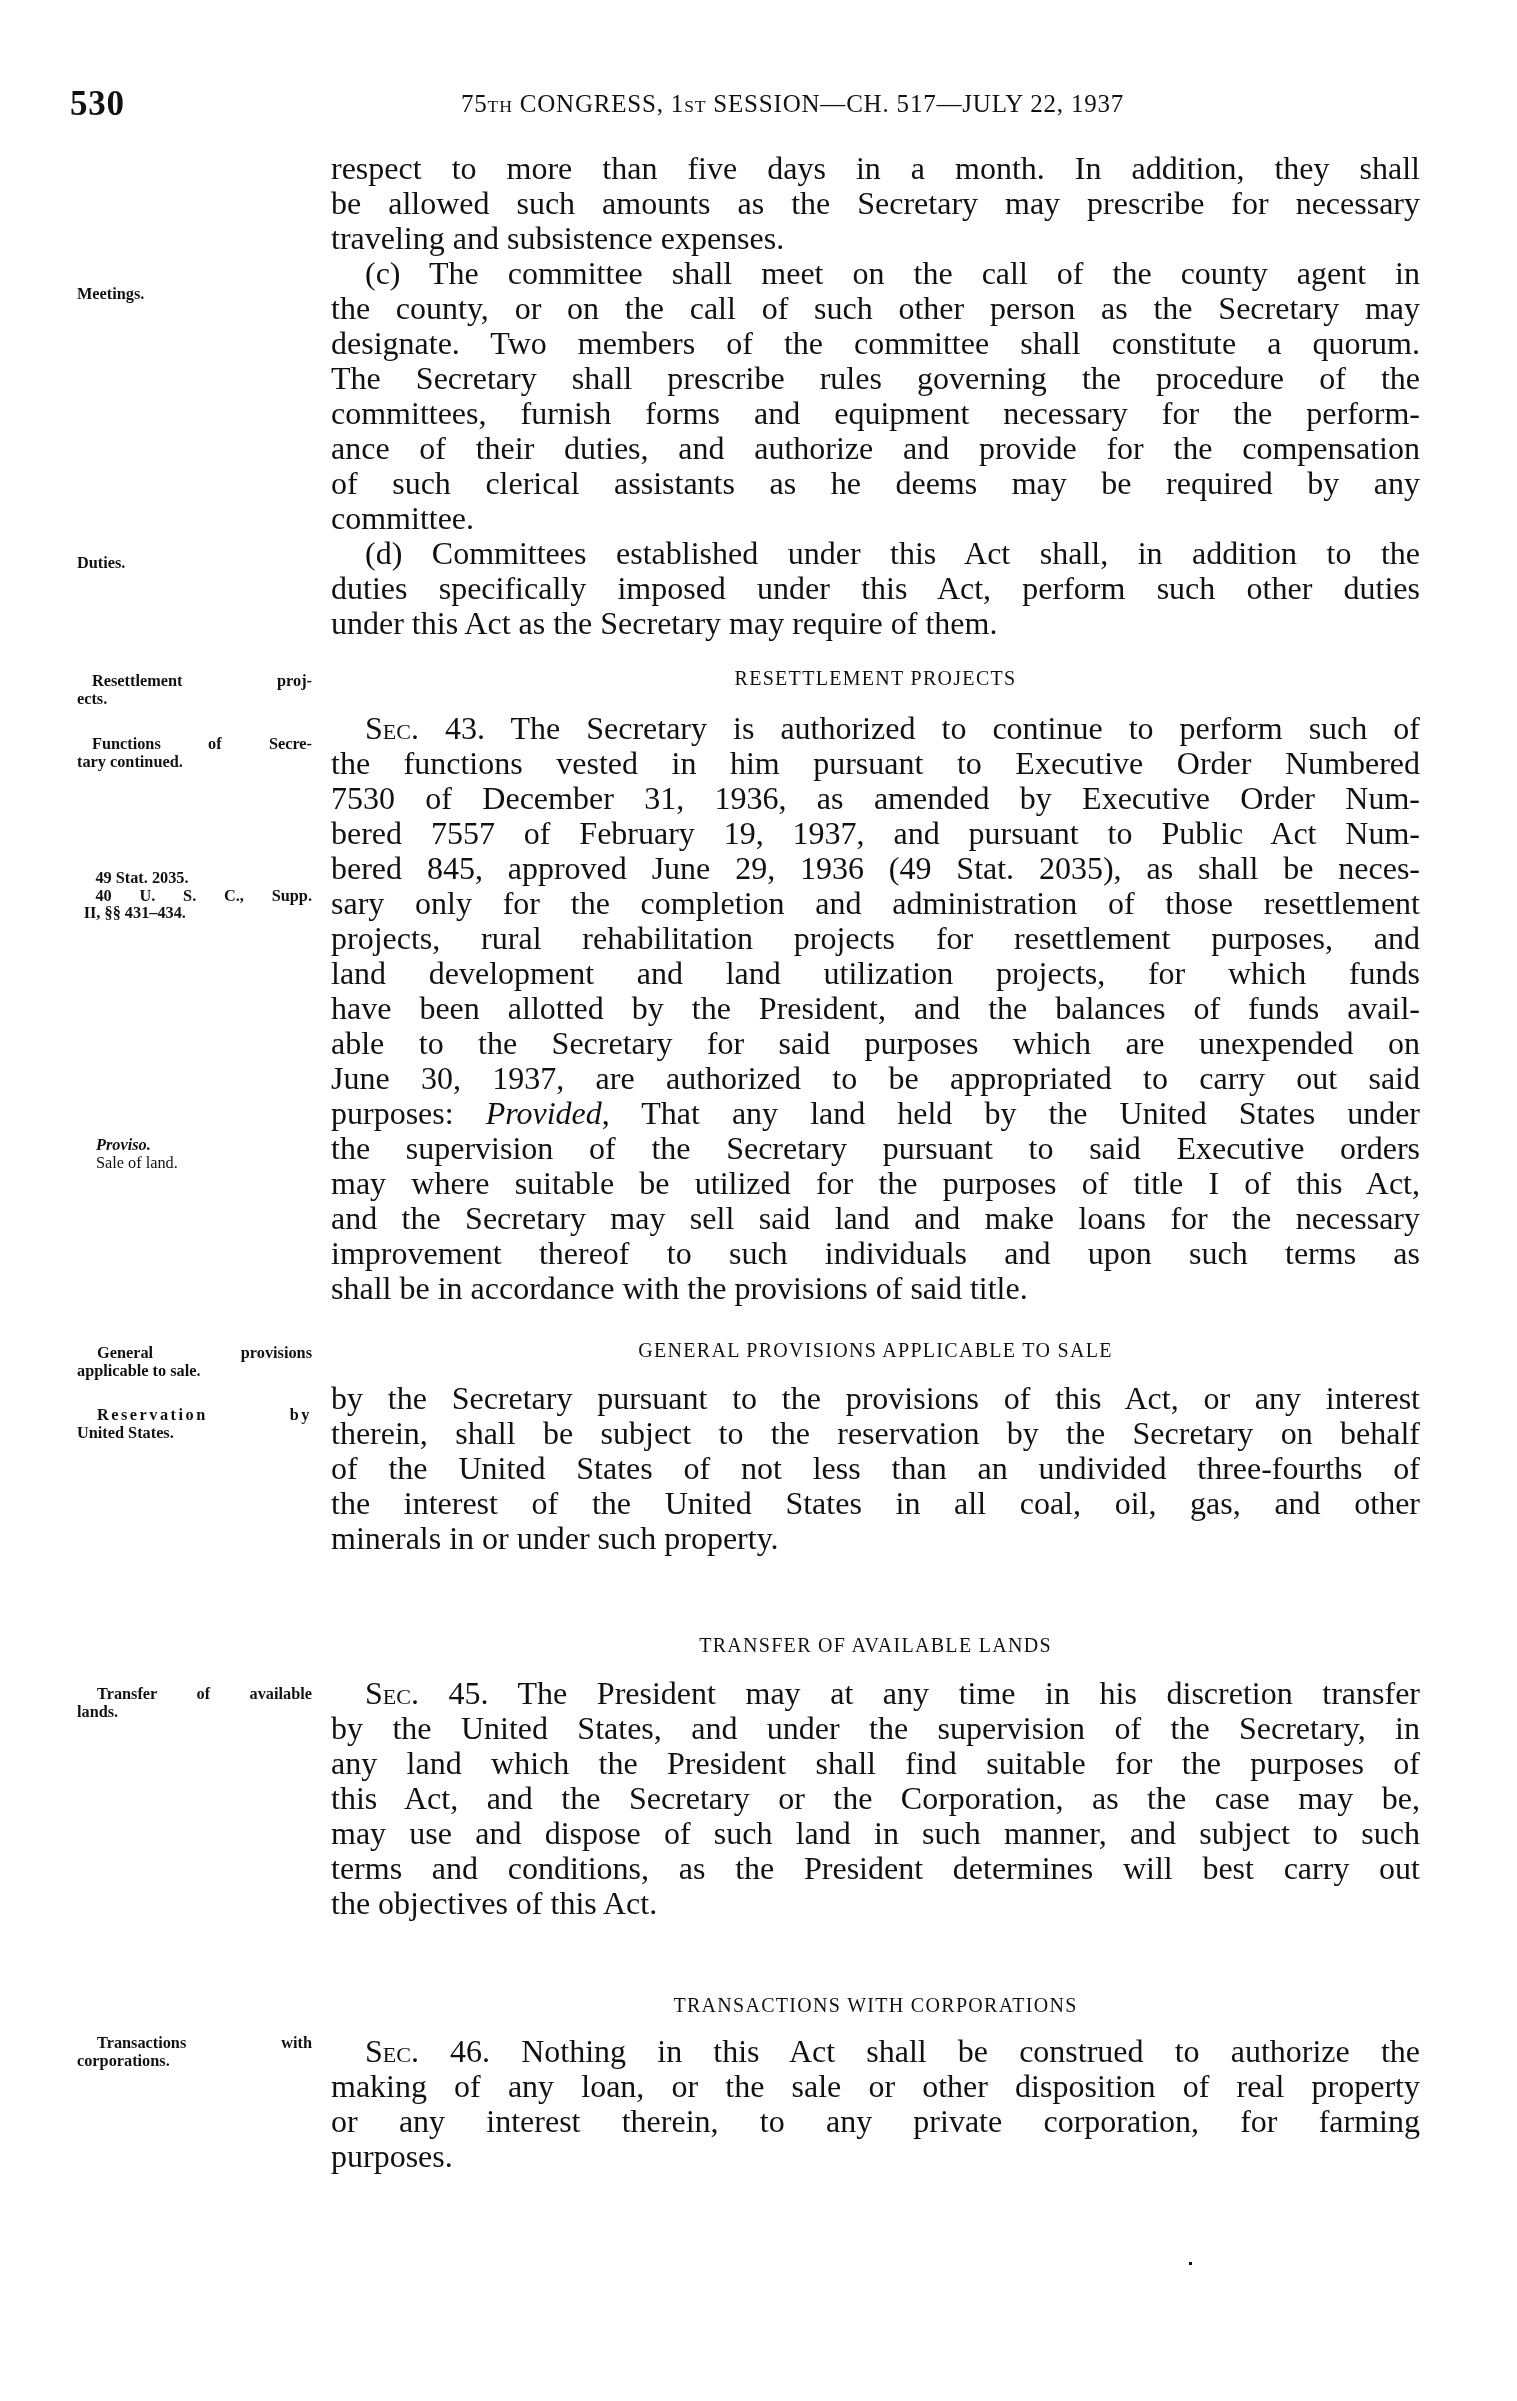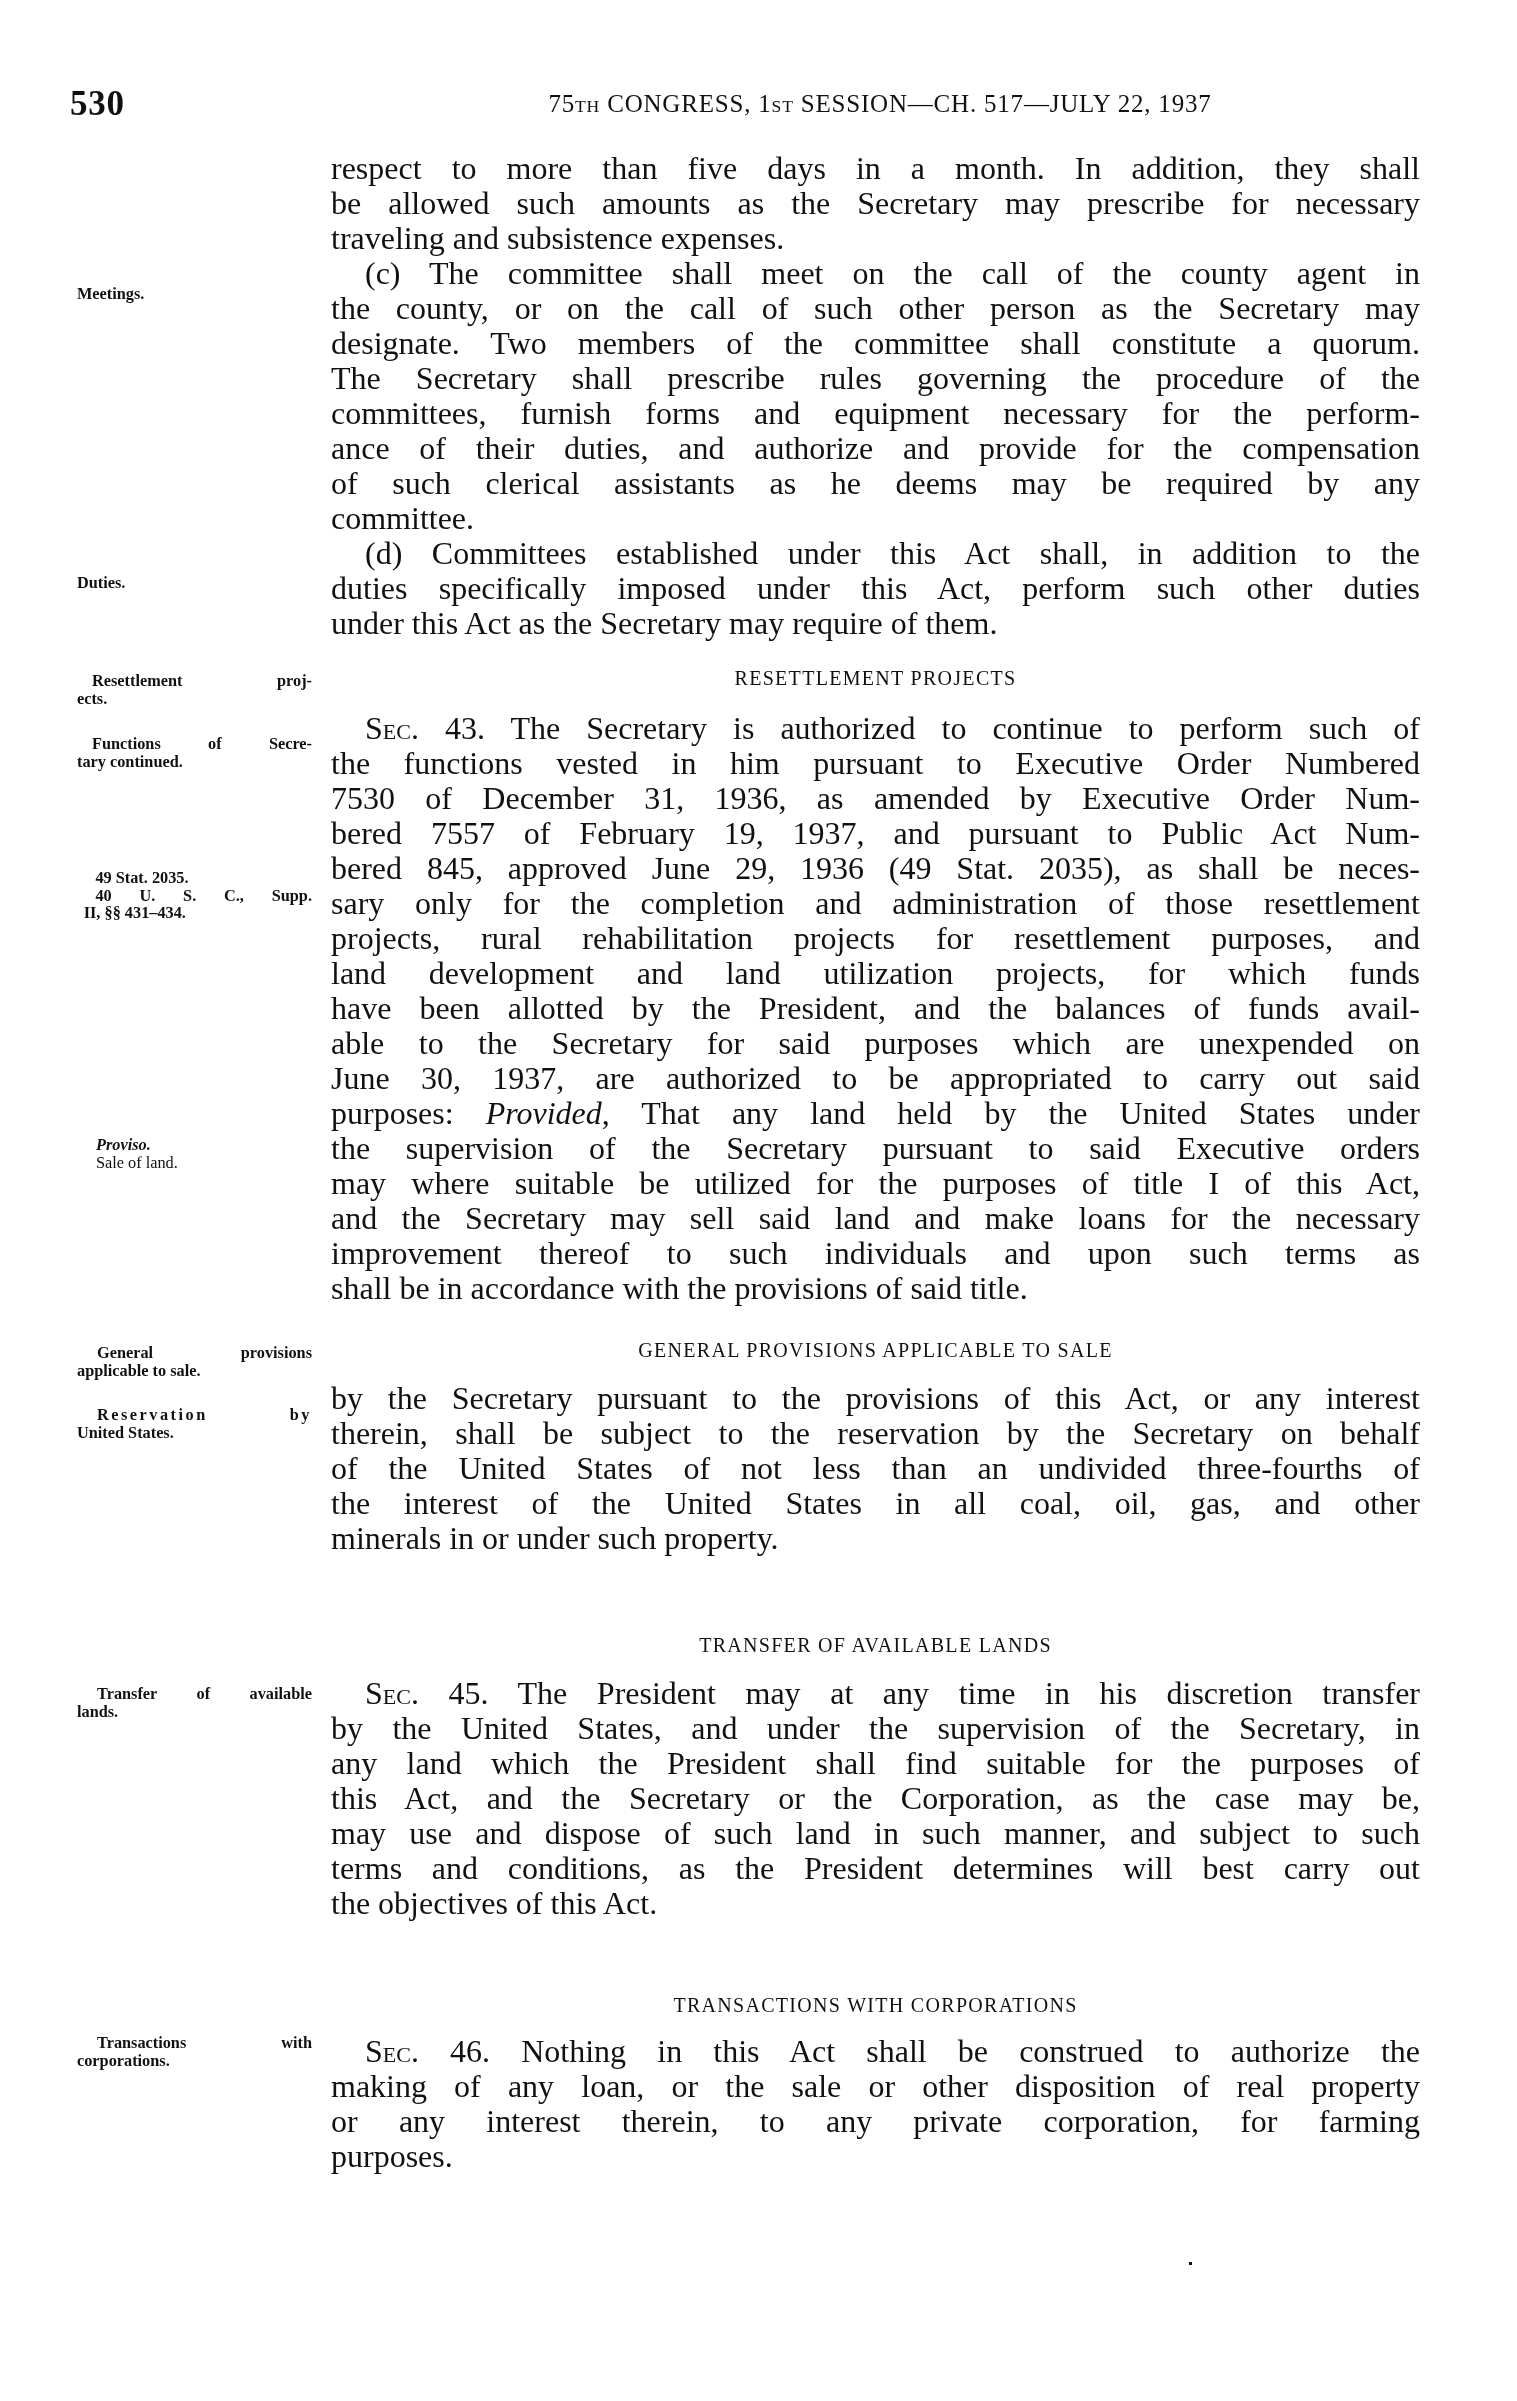--- a/index.html
+++ b/index.html
@@ -6,21 +6,21 @@
   body {
     width: 1517px; height: 2401px; position: relative; overflow: hidden;
     font-family: "Liberation Serif", "DejaVu Serif", serif; color: #111111;
   }
   .page-number {
     position: absolute; left: 70px; top: 84px;
     font-size: 35px; font-weight: bold; letter-spacing: 0.8px;
   }
   .running-head {
     position: absolute; left: 461px; top: 90px; width: 838px;
-    font-size: 25px; letter-spacing: 0.8px; text-align: center;
+    font-size: 25px; letter-spacing: 0.8px;
   }
   .running-head .sc { font-size: 17.6px; }
   .margin-note {
     position: absolute; left: 77px; width: 235px;
     font-size: 16.3px; line-height: 17.6px; font-weight: bold;
     text-align: justify; text-align-last: left; margin-top: 8px;
   }
   .body-col {
     position: absolute; left: 331px; width: 1089px;
     font-size: 32px; line-height: 35px;
@@ -40,21 +40,21 @@
 <body>
 
 <div class="page-number">530</div>
 <div class="running-head">
   <span>75</span><span class="sc">TH</span><span> CONGRESS, </span><span>1</span><span class="sc">ST</span><span> SESSION—CH. 517—JULY 22, 1937</span>
 </div>
 
 <div class="margin-note" style="top:277px;">
   <span>Meetings.</span>
 </div>
-<div class="margin-note" style="top:566px;font-family:Liberation Serif, serif;">
+<div class="margin-note" style="top:546px;font-family:Liberation Serif, serif;">
   <span>Duties.</span>
 </div>
 <div class="margin-note" style="top:664px;">
   <span class="line" style="padding-left:15px;">Resettlement proj-</span>
   <span class="line last">ects.</span>
 </div>
 <div class="margin-note" style="top:727px;">
   <span class="line" style="padding-left:15px;">Functions of Secre-</span>
   <span class="line last">tary continued.</span>
 </div>

